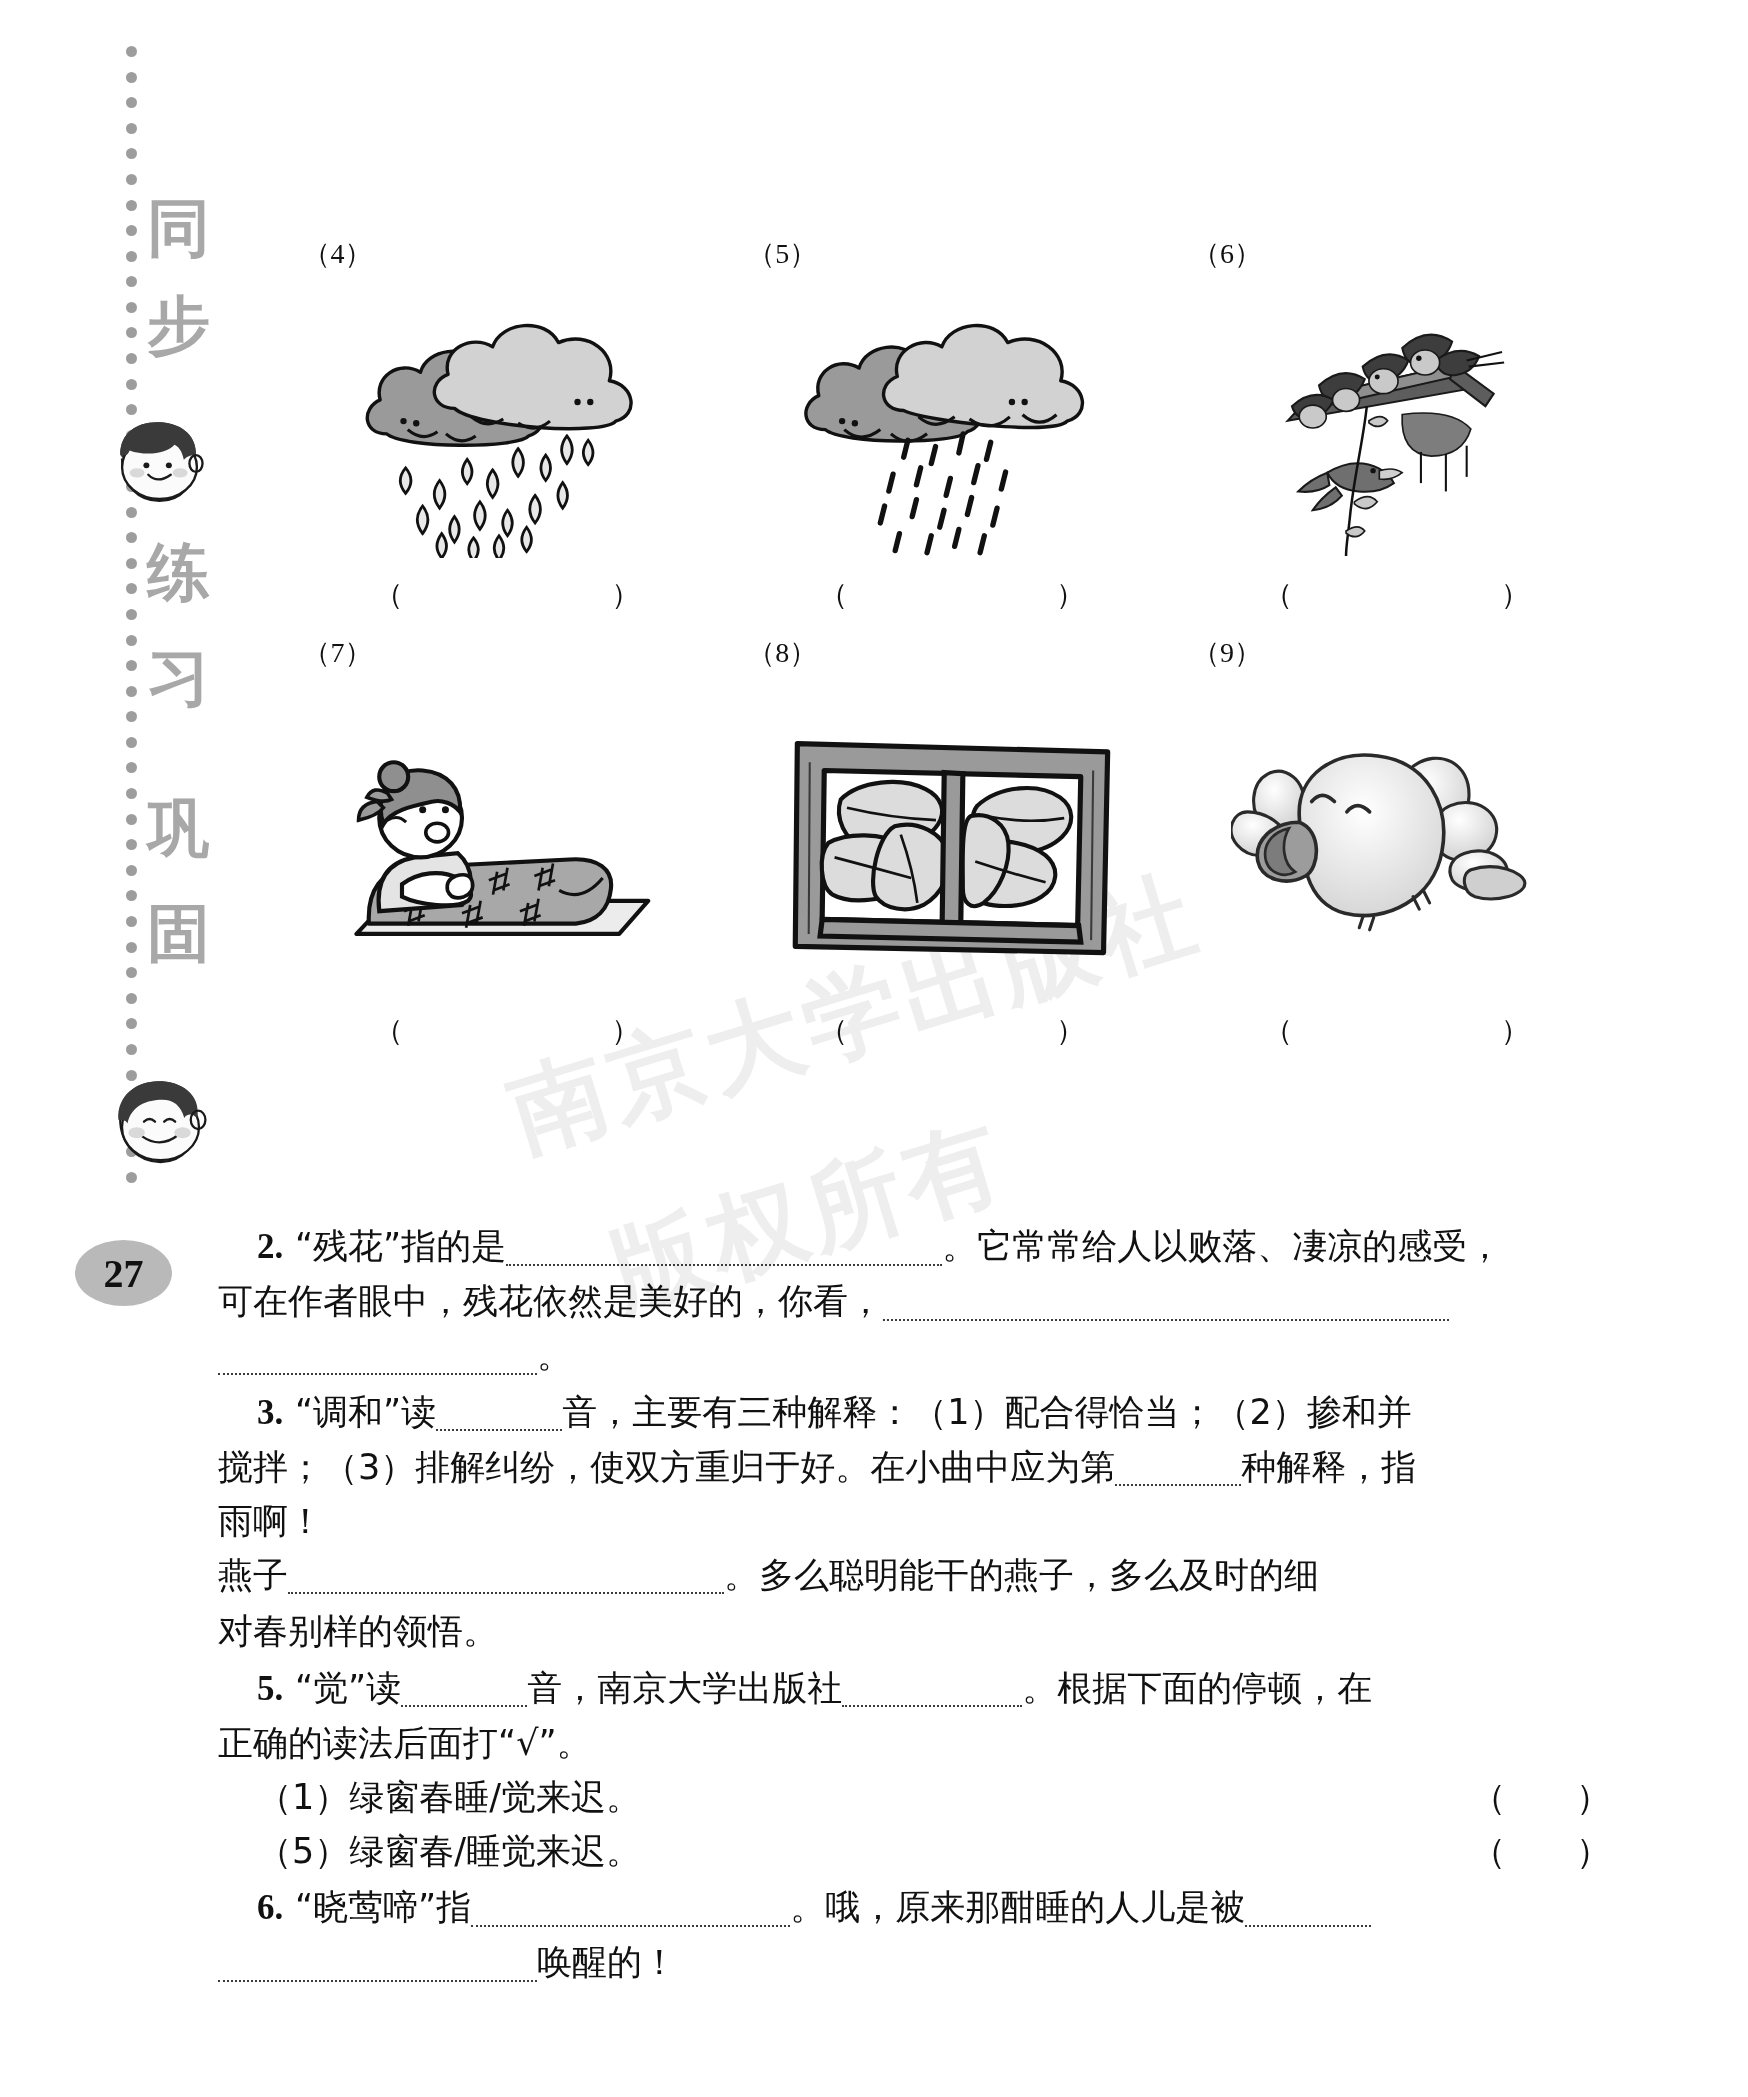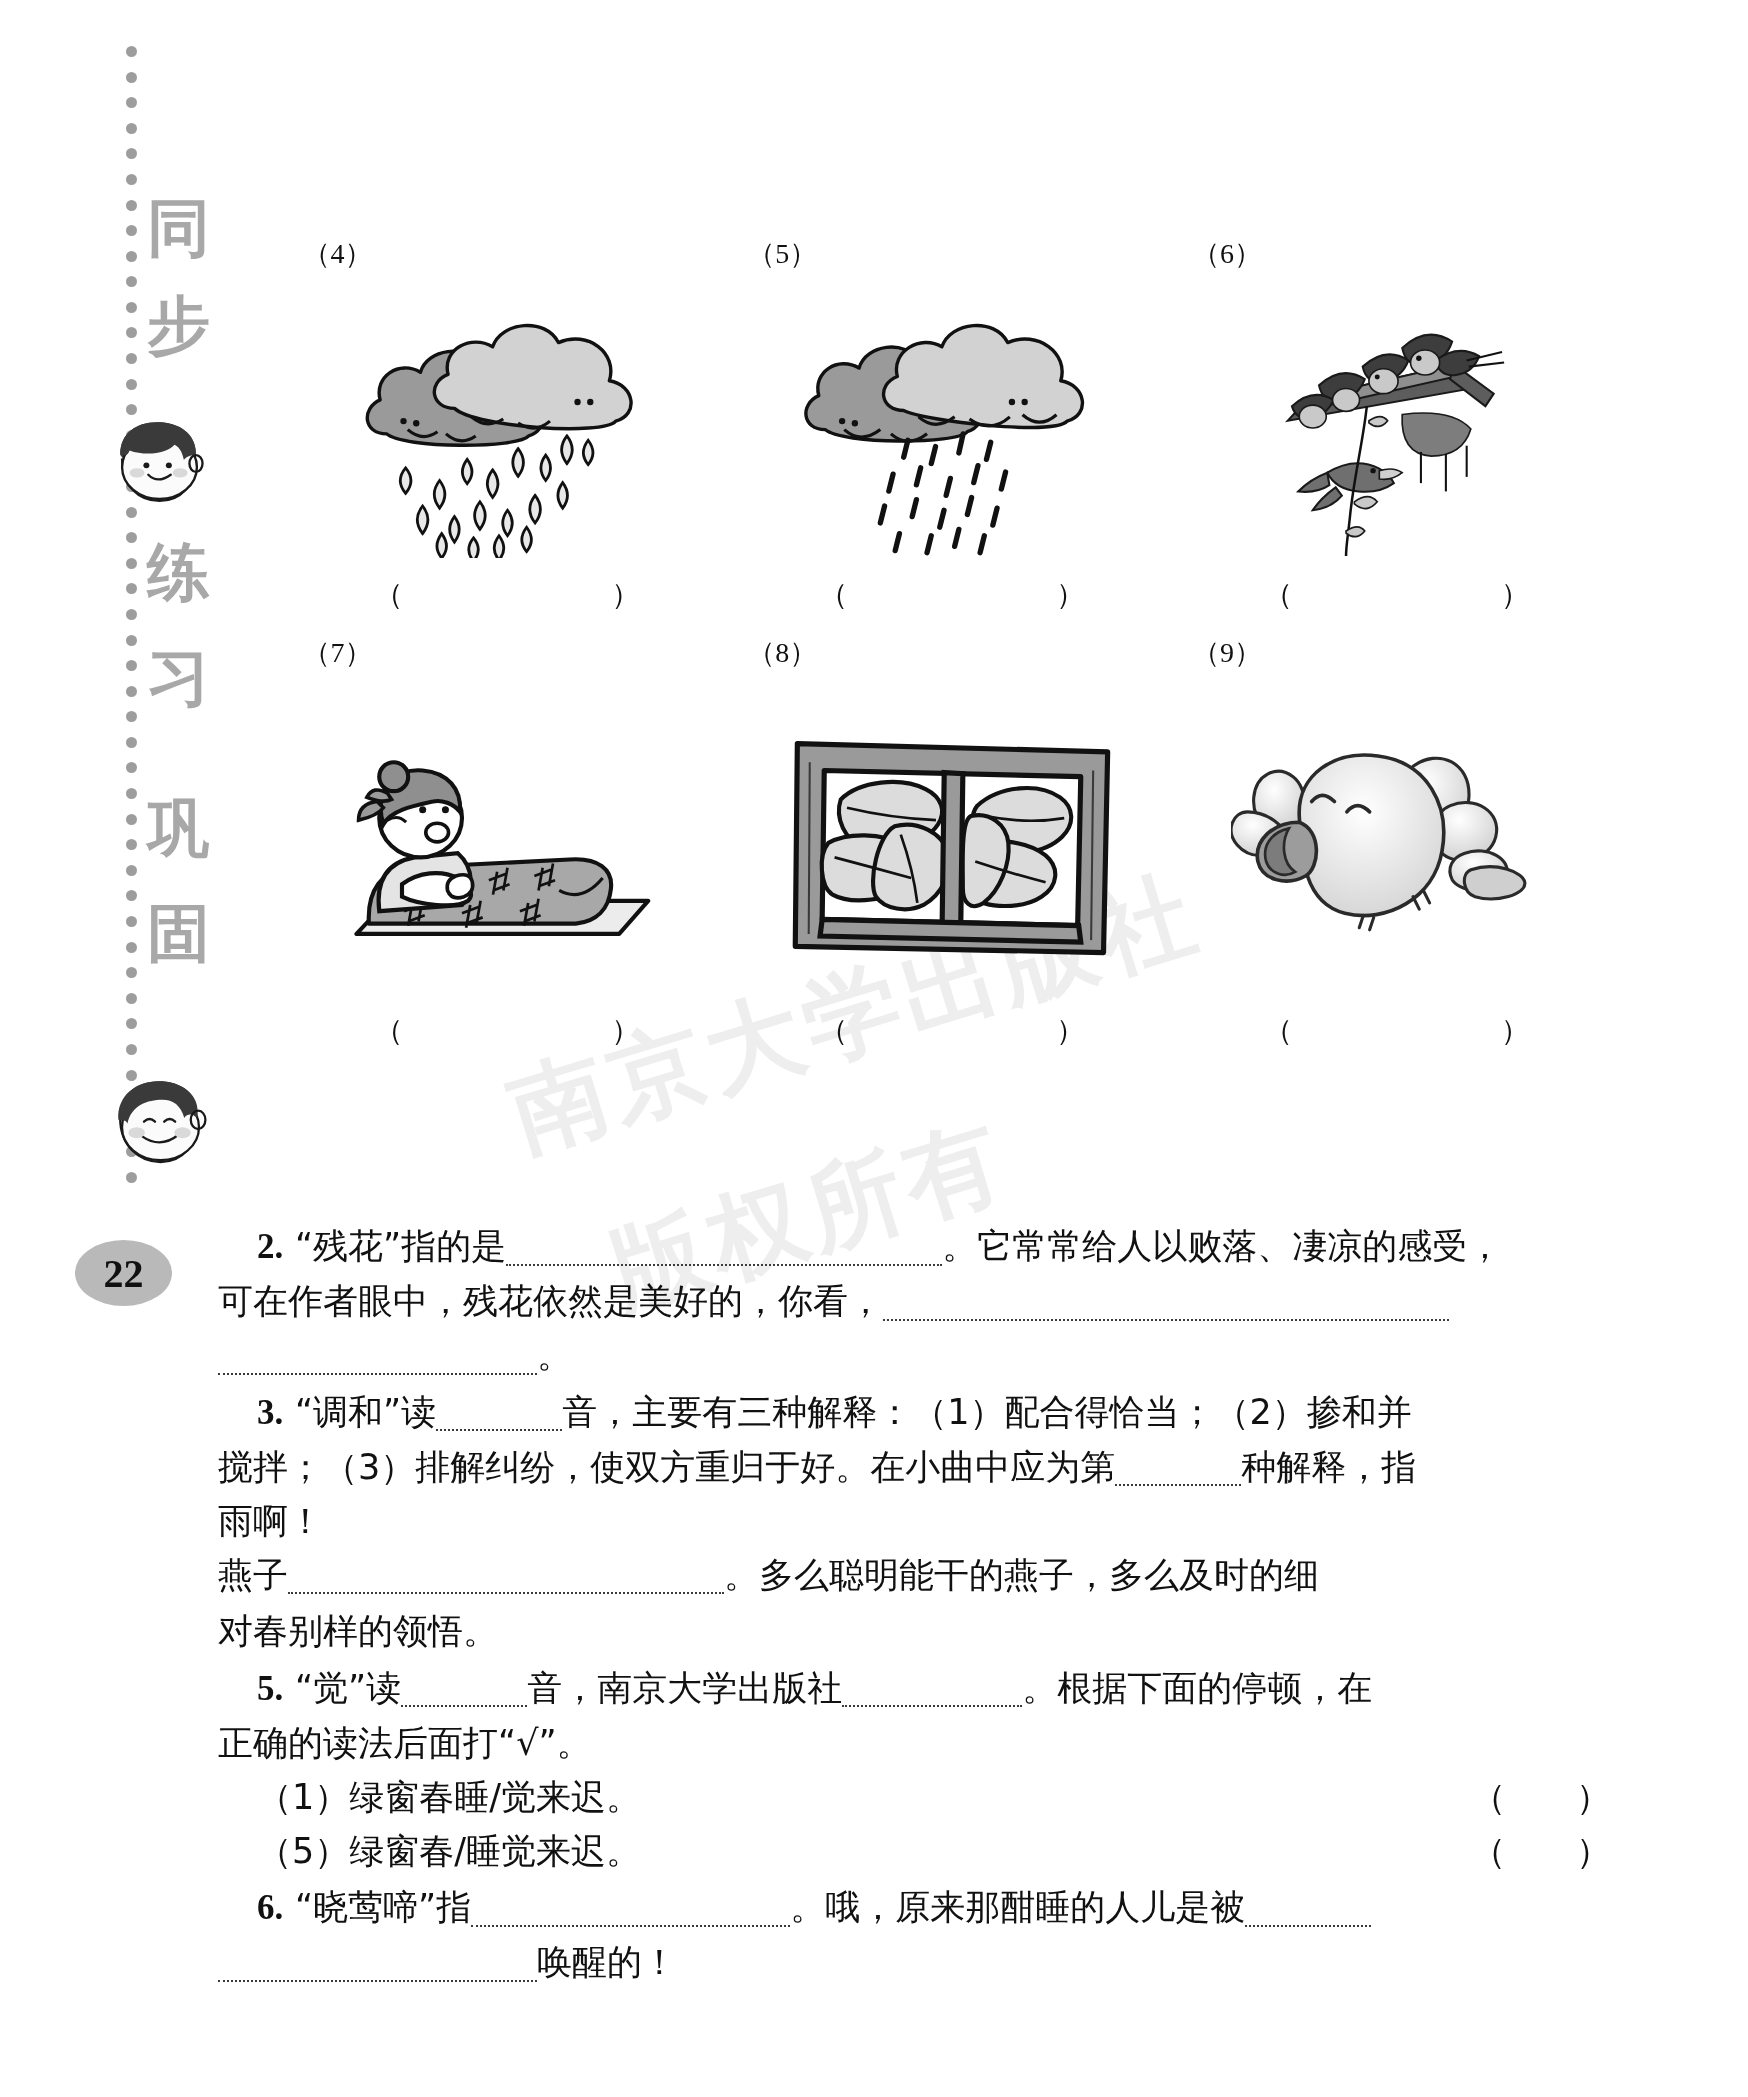--- a/index.html
+++ b/index.html
@@ -194,21 +194,21 @@
       <path d="M14 50 C12 22 36 6 62 8 C88 10 104 26 100 48 C94 42 88 44 86 48 C82 34 74 28 62 28 C46 28 28 34 24 54 C22 50 18 50 14 50 Z" fill="#3a3a3a"></path>
       <path d="M42 52 Q48 46 54 52" fill="none" stroke="#1a1a1a" stroke-width="2.5" stroke-linecap="round"></path>
       <path d="M64 52 Q70 46 76 52" fill="none" stroke="#1a1a1a" stroke-width="2.5" stroke-linecap="round"></path>
       <path d="M40 68 Q60 82 80 66" fill="none" stroke="#1a1a1a" stroke-width="2.5" stroke-linecap="round"></path>
       <ellipse cx="34" cy="64" rx="9" ry="6" fill="#d9d9d9"></ellipse>
       <ellipse cx="84" cy="64" rx="9" ry="6" fill="#d9d9d9"></ellipse>
       <ellipse cx="101" cy="50" rx="8" ry="10" fill="none" stroke="#1a1a1a" stroke-width="2.5"></ellipse>
     </svg>
   </div>
 
-  <div class="page-num">22</div>
+  <div class="page-num">27</div>
 
   <div class="pic-grid">
 
     <div class="pic-row row1">
 
       <div class="pic-cell">
         <div class="pic-label">（4）</div>
         <div class="pic-art">
           <svg width="319" height="260" viewBox="0 0 300 245">
             <g stroke="#111" stroke-width="3.2" stroke-linejoin="round">

